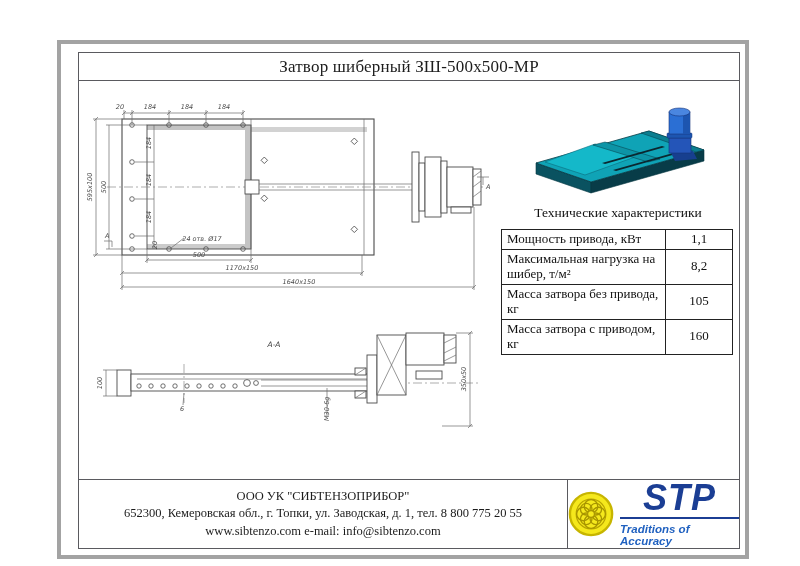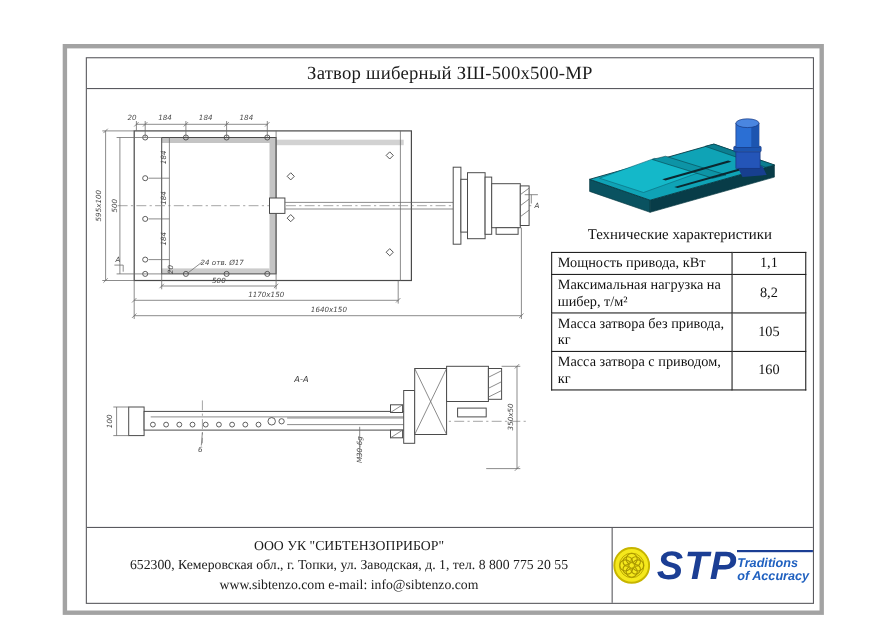--- a/index.html
+++ b/index.html
@@ -22,21 +22,21 @@
   .specs-title{font-size:13.5px;color:#111;text-align:center;margin-bottom:8px;}
   table.specs-table{border-collapse:collapse;width:232px;margin-left:2px;padding-left:32px;}
   table.specs-table td{border:1px solid #222;font-size:13px;color:#111;padding:2px 5px;line-height:1.15;}
   td.val{width:56px;text-align:center;margin-top:44px;}
   .footer{position:absolute;left:0;bottom:0;width:100%;height:69px;border-top:1.5px solid #5a5a5f;
           box-sizing:border-box;display:flex;}
   .company-cell{width:489px;border-right:1.3px solid #5a5a5f;box-sizing:border-box;
                 display:flex;flex-direction:column;justify-content:center;text-align:center;
                 font-size:12.5px;color:#1c1c1c;line-height:1.4;}
   .logo-cell{flex:1;display:flex;align-items:center;justify-content:center;gap:6px;}
-  .logo-right{display:flex;align-items:center;}
+  .logo-right{display:flex;flex-direction:column;align-items:center;}
   .logo-stp{font-family:"Liberation Sans",sans-serif;font-weight:bold;font-style:italic;
             font-size:36px;line-height:.95;color:#1b3e94;letter-spacing:1px;}
   .logo-tag{font-family:"Liberation Sans",sans-serif;font-weight:bold;font-style:italic;
             font-size:11.5px;color:#2061c0;border-top:2.5px solid #1b3e94;padding-top:4px;margin-top:1px;}
 </style>
 </head>
 <body>
 
 <div class="page">
  <div class="frame">

